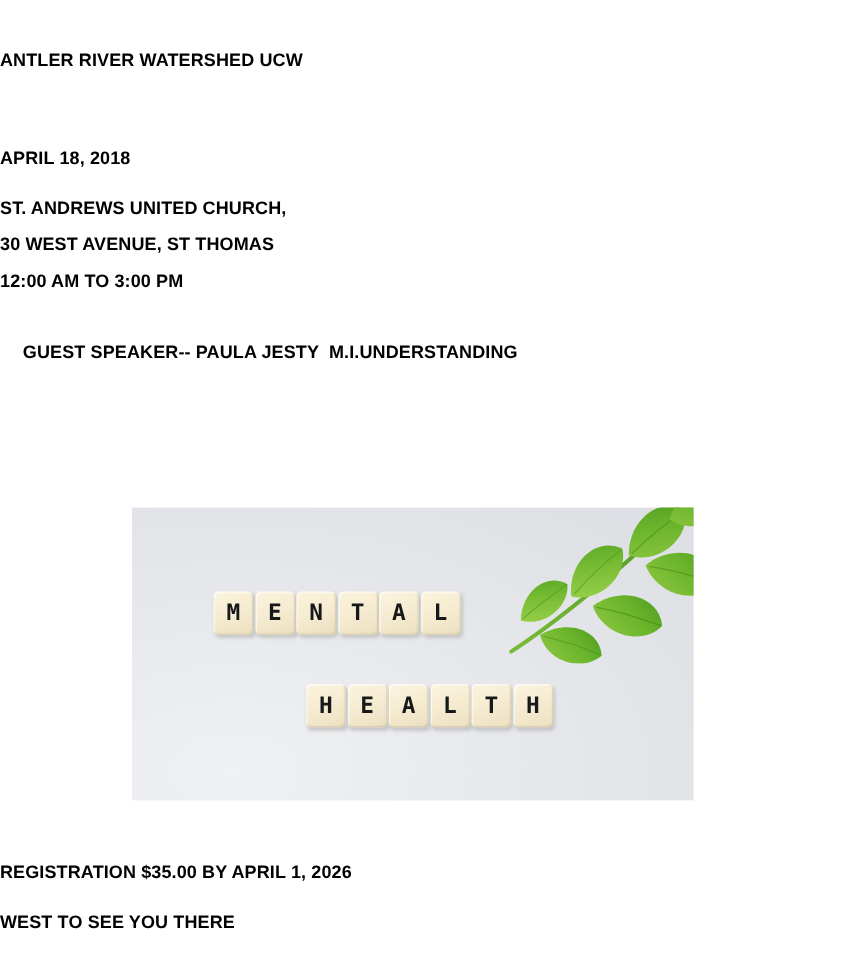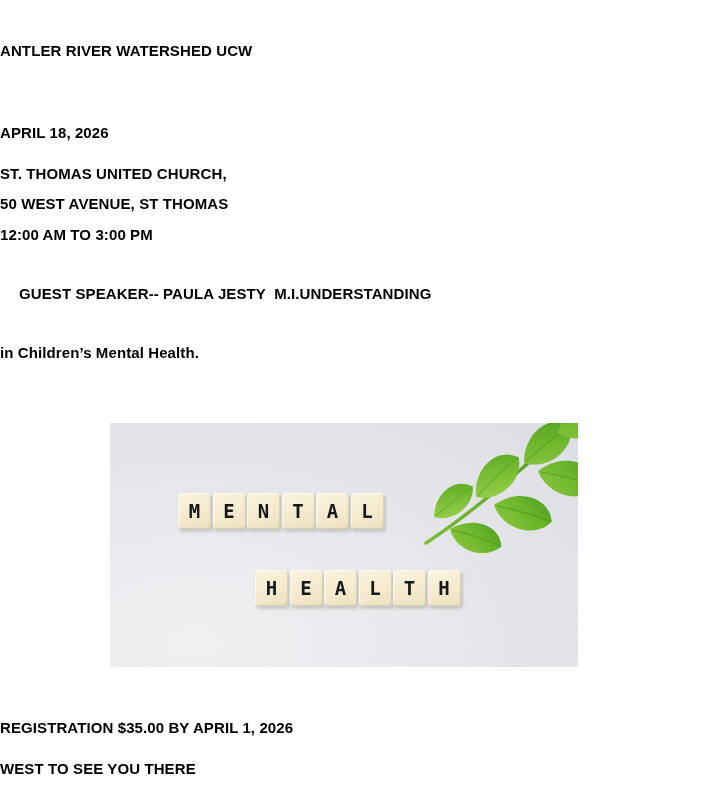--- a/index.html
+++ b/index.html
@@ -98,27 +98,26 @@
     height: 140px;
     pointer-events: none;
   }
 </style>
 </head>
 <body>
 
 <div class="flyer">
 
   <div class="line l-title1">ANTLER RIVER WATERSHED UCW</div>
-  <div class="line l-date">APRIL 18, 2026</div>
-  <div class="line l-venue">ST. THOMAS UNITED CHURCH,</div>
-  <div class="line l-address">50 WEST AVENUE, ST THOMAS</div>
+  <div class="line l-date">APRIL 18, 2018</div>
+  <div class="line l-venue">ST. ANDREWS UNITED CHURCH,</div>
+  <div class="line l-address">30 WEST AVENUE, ST THOMAS</div>
   <div class="line l-time">12:00 AM TO 3:00 PM</div>
 
   <div class="line l-speaker">GUEST SPEAKER-- PAULA JESTY  M.I.UNDERSTANDING</div>
-  <div class="line l-theme2">in Children’s Mental Health.</div>
 
   <div class="photo">
 
     <svg class="sprig" viewBox="0 0 190 140">
       <defs>
         <linearGradient id="lg1" x1="0" y1="1" x2="1" y2="0">
           <stop offset="0" stop-color="#8cc63f"></stop>
           <stop offset="0.55" stop-color="#6cb62c"></stop>
           <stop offset="1" stop-color="#4f9e21"></stop>
         </linearGradient>

